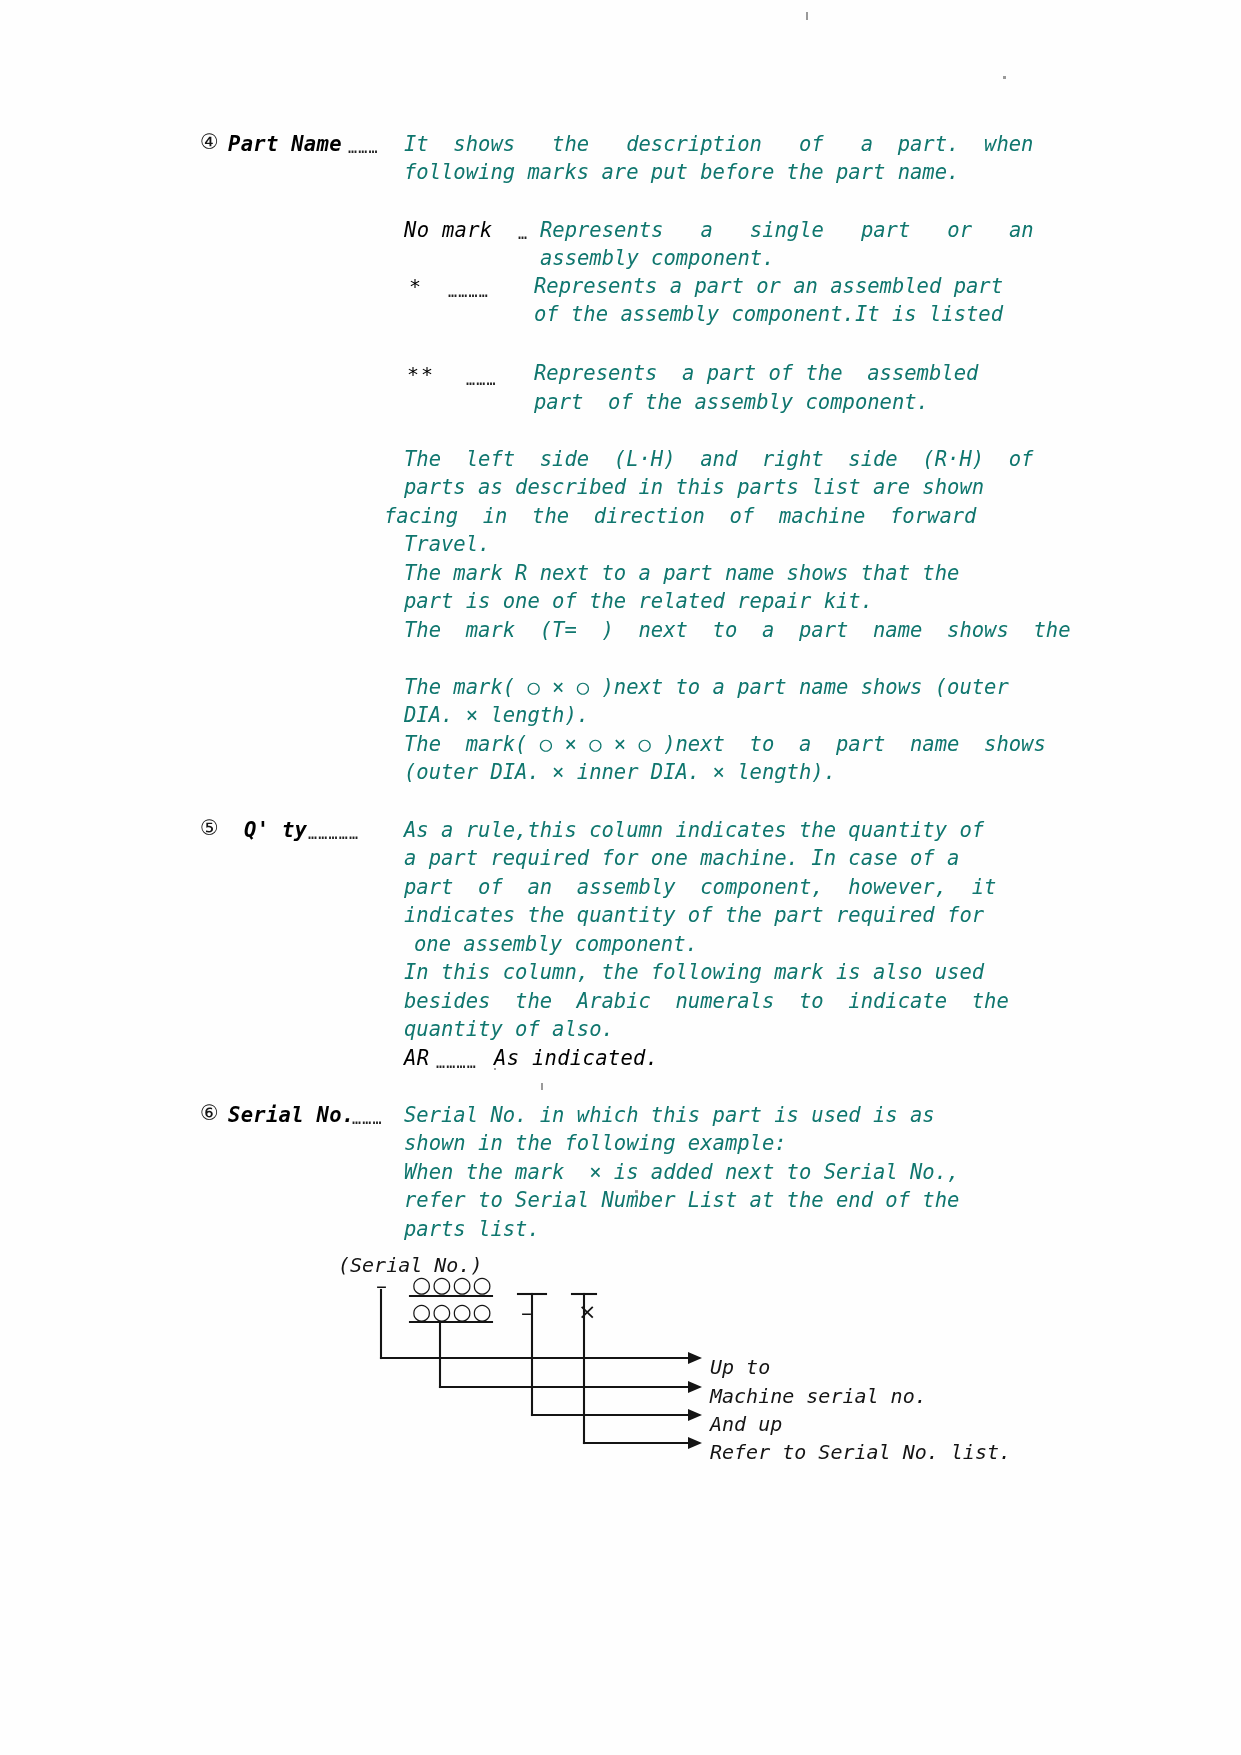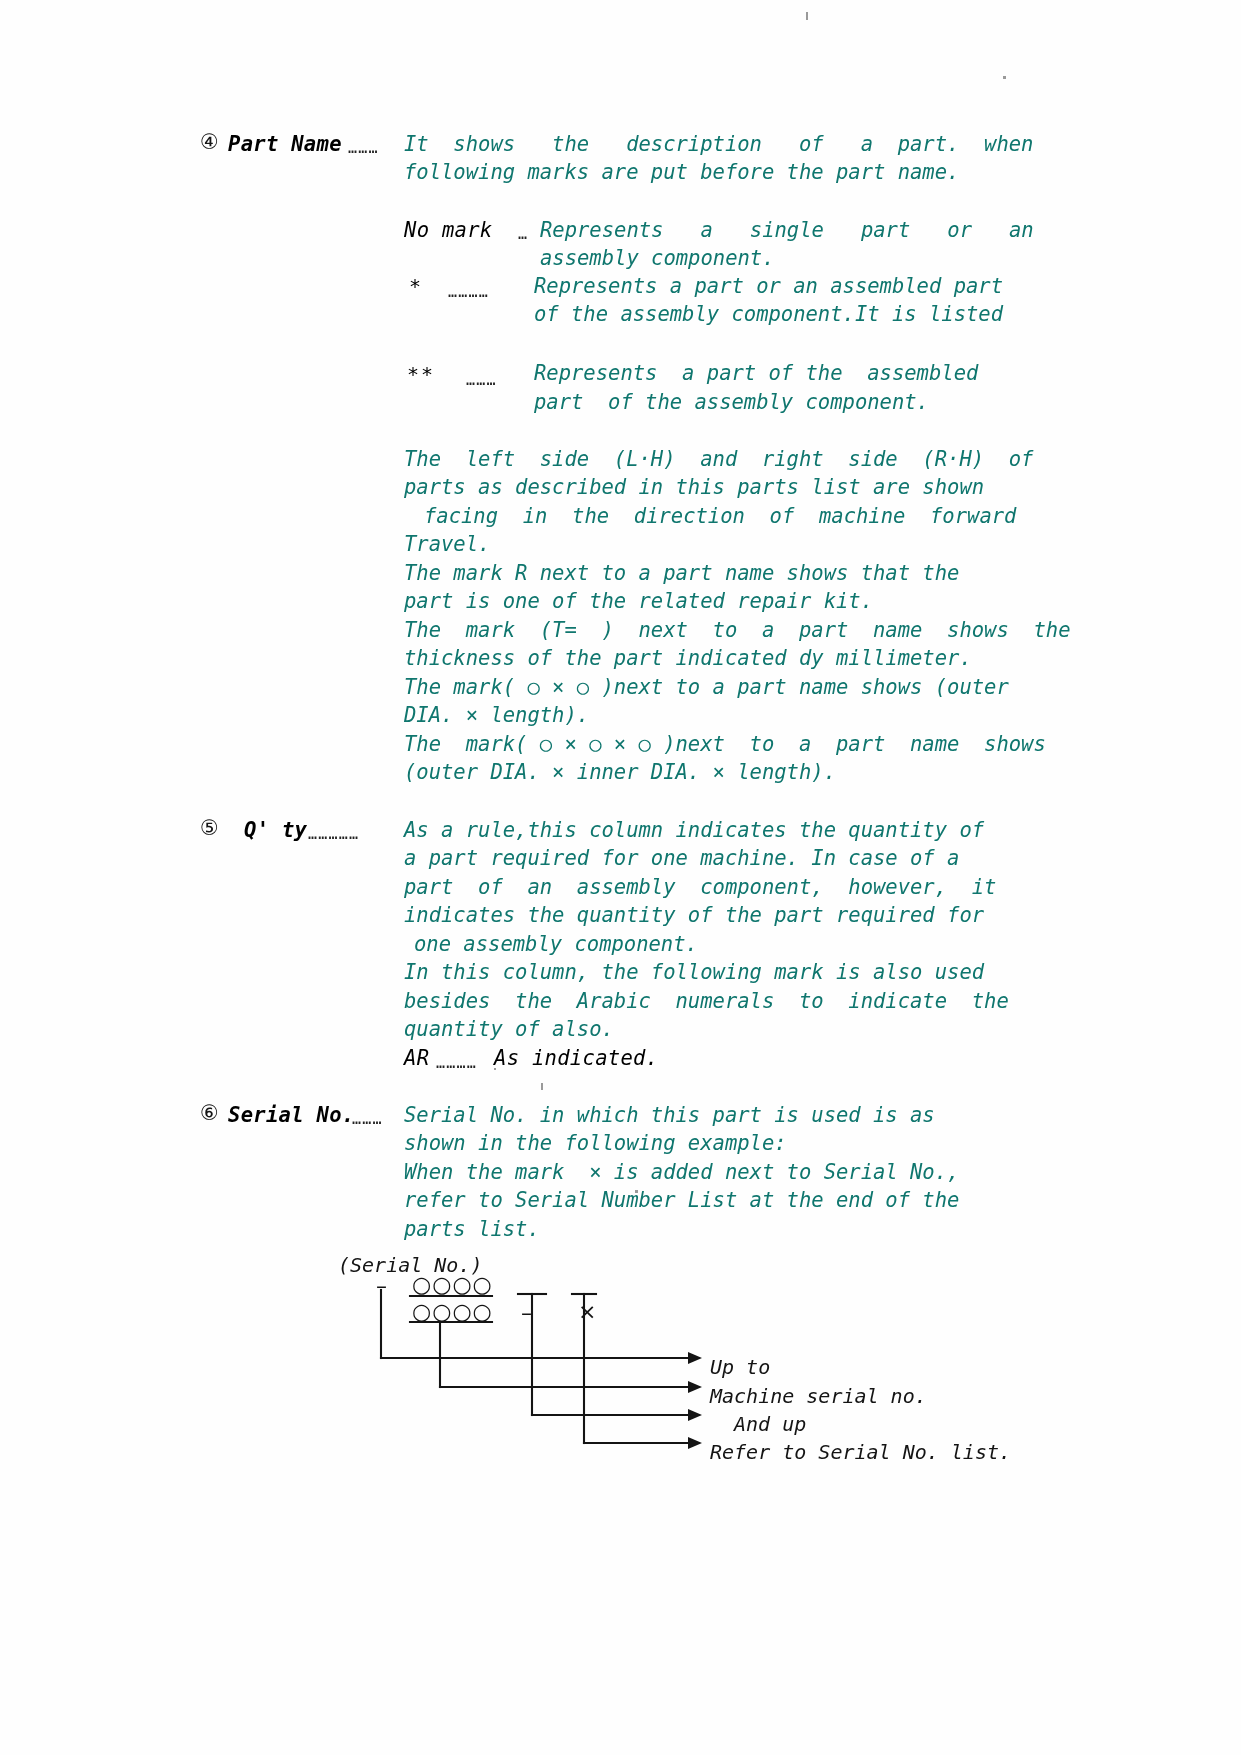--- a/index.html
+++ b/index.html
@@ -143,39 +143,36 @@
   <div class="jline" style="left:534px; top:388px;">
     <span>part  of the assembly component.</span>
   </div>
 
   <div class="jline" style="left:404px; top:445px;">
     <span>The  left  side  (L·H)  and  right  side  (R·H)  of</span>
   </div>
   <div class="jline" style="left:404px; top:473px;">
     <span>parts as described in this parts list are shown</span>
   </div>
-  <div class="jline" style="left:424px; top:502px;justify-content:center;">
+  <div class="jline" style="left:384px; top:502px;justify-content:center;">
     <span>facing  in  the  direction  of  machine  forward</span>
   </div>
   <div class="jline" style="left:404px; top:530px;">
     <span>Travel.</span>
   </div>
 
   <div class="jline" style="left:404px; top:559px;">
     <span>The mark R next to a part name shows that the</span>
   </div>
   <div class="jline" style="left:404px; top:587px;">
     <span>part is one of the related repair kit.</span>
   </div>
 
   <div class="jline" style="left:404px; top:616px;">
     <span>The  mark  (T=  )  next  to  a  part  name  shows  the</span>
-  </div>
-  <div class="jline" style="left:404px; top:644px;">
-    <span>thickness of the part indicated dy millimeter.</span>
   </div>
 
   <div class="jline" style="left:404px; top:673px;">
     <span>The mark( ○ × ○ )next to a part name shows (outer</span>
   </div>
   <div class="jline" style="left:404px; top:701px;">
     <span>DIA. × length).</span>
   </div>
 
   <div class="jline" style="left:404px; top:730px;">
@@ -243,21 +240,21 @@
 
   <div class="dglyph" style="left:376px; top:1273px;">–</div>
   <div class="dglyph" style="left:412px; top:1272px;">○○○○</div>
 
   <div class="dglyph" style="left:412px; top:1299px;">○○○○</div>
   <div class="dglyph" style="left:521px; top:1300px;">–</div>
   <div class="dglyph" style="left:578px; top:1299px;">×</div>
 
   <div class="dlabel" style="left:710px; top:1355px;">Up to</div>
   <div class="dlabel" style="left:710px; top:1384px;">Machine serial no.</div>
-  <div class="dlabel" style="left:710px; top:1412px;margin-left:24px;">And up</div>
+  <div class="dlabel" style="left:710px; top:1412px;">And up</div>
   <div class="dlabel" style="left:710px; top:1440px;">Refer to Serial No. list.</div>
 
   <svg id="serial-diagram" viewBox="0 0 1241 1755" xmlns="http://www.w3.org/2000/svg">
     <g stroke="#141414" stroke-width="2.1" fill="none" stroke-linecap="square">
 
       <line x1="410" y1="1296" x2="492" y2="1296"></line>
 
       <line x1="410" y1="1322" x2="492" y2="1322"></line>
 
       <line x1="518" y1="1294" x2="546" y2="1294"></line>

